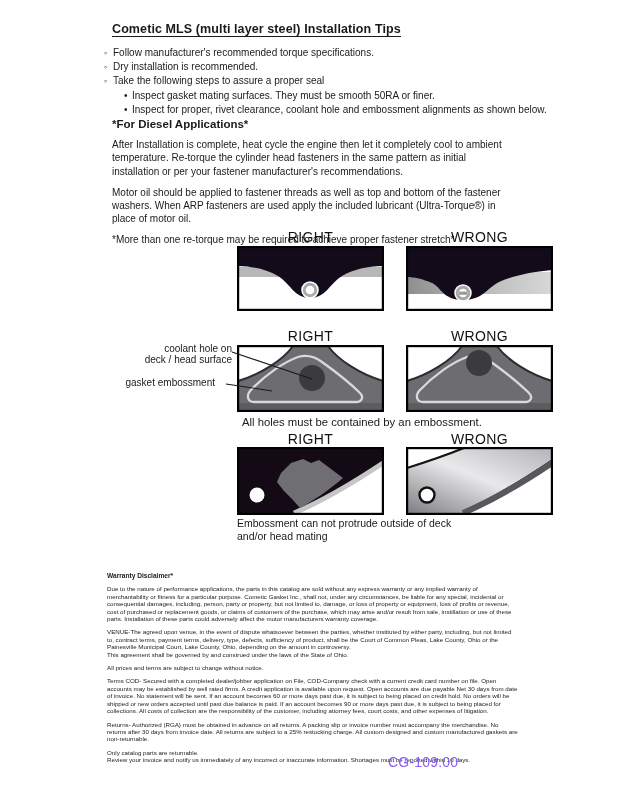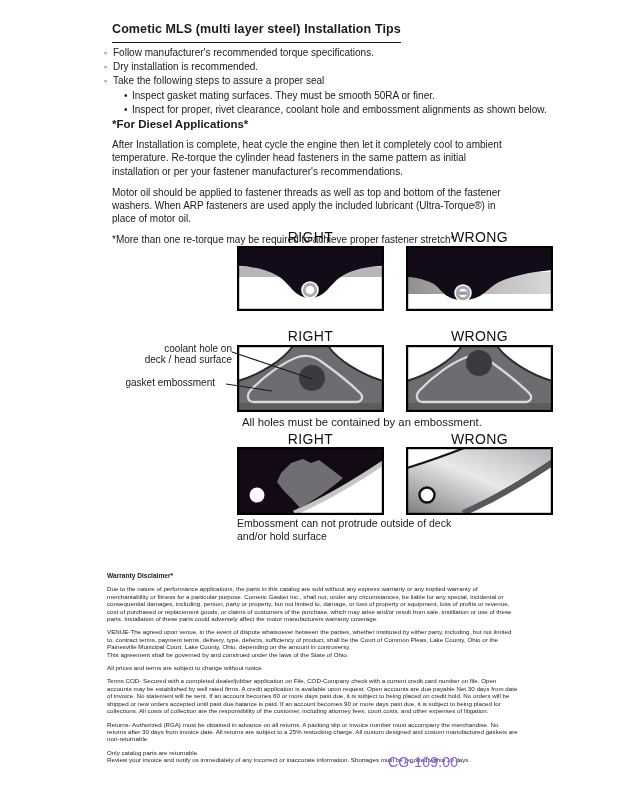--- a/index.html
+++ b/index.html
@@ -4,21 +4,21 @@
 <style>
   html,body{margin:0;padding:0;background:#ffffff;}
   .page{
     position:relative;width:618px;height:800px;background:#ffffff;overflow:hidden;
     font-family:"Liberation Sans", sans-serif;color:#1a1a1a;
   }
   .abs{position:absolute;}
   
   .title{
     left:112px;top:22px;font-size:12.5px;font-weight:bold;
-    border-bottom:1.6px solid #1a1a1a;padding-bottom:6px;letter-spacing:.1px;
+    border-bottom:1.6px solid #1a1a1a;padding-bottom:0;letter-spacing:.1px;
   }
   
   .bullets{left:104px;top:46px;width:480px;font-size:10px;line-height:14.2px;}
   .b-line{display:flex;align-items:flex-start;}
   .b-line .m{width:9px;font-size:9px;flex:0 0 9px;}
   .b-line.sub{padding-left:20px;}
   .b-line.sub .m{width:8px;flex:0 0 8px;font-size:10px;}
   
   .diesel{left:112px;top:118px;width:402px;font-size:10px;line-height:13.2px;}
   .diesel h2{font-size:11.5px;margin:0 0 7px 0;}
@@ -171,21 +171,21 @@
     <path d="M1,1 H146 V14 C120,32 92,50 58,67 L1,67 Z" fill="url(#g3)"></path>
     <path d="M1,1 H58 C38,9 17,16 1,21 Z" fill="#ffffff"></path>
     <path d="M58,1 C38,9 17,16 1,21" fill="none" stroke="#151515" stroke-width="2.2"></path>
     <path d="M146,13 C119,31 91,49 59,64" fill="none" stroke="#222222" stroke-width="1.5"></path>
     <path d="M146,16 C119,34 90,52 57,66" fill="none" stroke="#58585c" stroke-width="6"></path>
     <circle cx="21" cy="48" r="7.5" fill="#ffffff" stroke="#111111" stroke-width="2.4"></circle>
     <rect x="1" y="1" width="145" height="66" fill="none" stroke="#000000" stroke-width="2.4"></rect>
   </svg>
 
   <div class="abs caption3">Embossment can not protrude outside of deck
-and/or hold surface</div>
+and/or head mating</div>
 
   <div class="abs warranty">
     <h3>Warranty Disclaimer*</h3>
     <p>Due to the nature of performance applications, the parts in this catalog are sold without any express warranty or any implied warranty of merchantability or fitness for a particular purpose.  Cometic Gasket Inc., shall not, under any circumstances, be liable for any special, incidental or consequential damages, including, person, party or property, but not limited to, damage, or loss of property or equipment, loss of profits or revenue, cost of purchased or replacement goods, or claims of customers of the purchase, which may arise and/or result from sale, instillation or use of these parts.  Installation of these parts could adversely affect the motor manufacturers warranty coverage.</p>
     <p>VENUE-The agreed upon venue, in the event of dispute whatsoever between the parties, whether instituted by either party, including, but not limited to, contract terms, payment terms, delivery, type, defects, sufficiency of product, shall be the Court of Common Pleas, Lake County, Ohio or the Painesville Municipal Court, Lake County, Ohio, depending on the amount in controversy.
 This agreement shall be governed by and construed under the laws of the State of Ohio.</p>
     <p>All prices and terms are subject to change without notice.</p>
     <p>Terms COD- Secured with a completed dealer/jobber application on File, COD-Company check with a current credit card number on file.  Open accounts may be established by well rated firms.  A credit application is available upon request.  Open accounts are due payable Net 30 days from date of invoice.  No statement will be sent.  If an account becomes 60 or more days past due, it is subject to being placed on credit hold.  No orders will be shipped or new orders accepted until past due balance is paid.  If an account becomes 90 or more days past due, it is subject to being placed for collections.  All costs of collection are the responsibility of the customer, including attorney fees, court costs, and other expenses of litigation.</p>
     <p>Returns- Authorized (RGA) must be obtained in advance on all returns.  A packing slip or invoice number must accompany the merchandise.  No returns after 30 days from invoice date.  All returns are subject to a 25% restocking charge.  All custom designed and custom manufactured gaskets are non-returnable.</p>
     <p>Only catalog parts are returnable.

